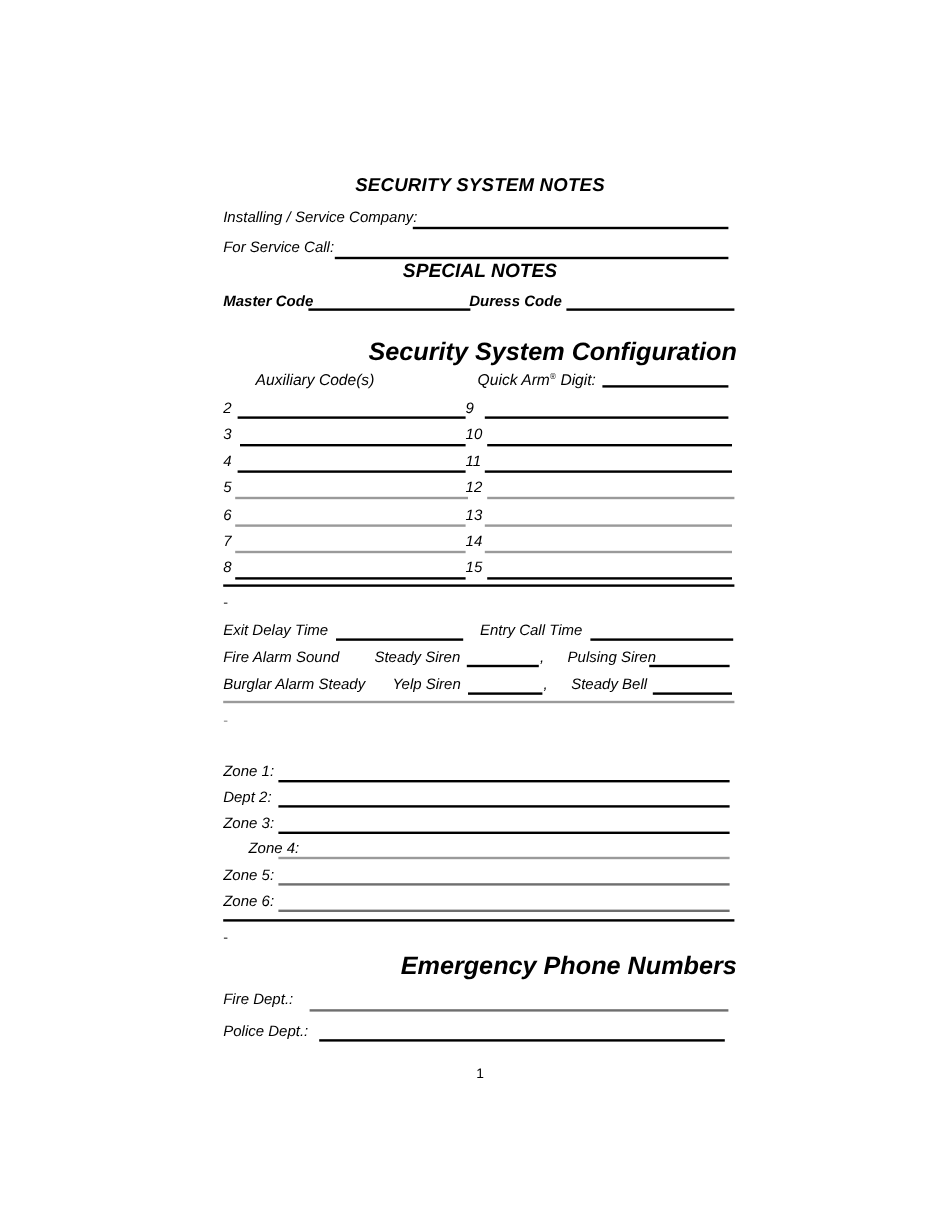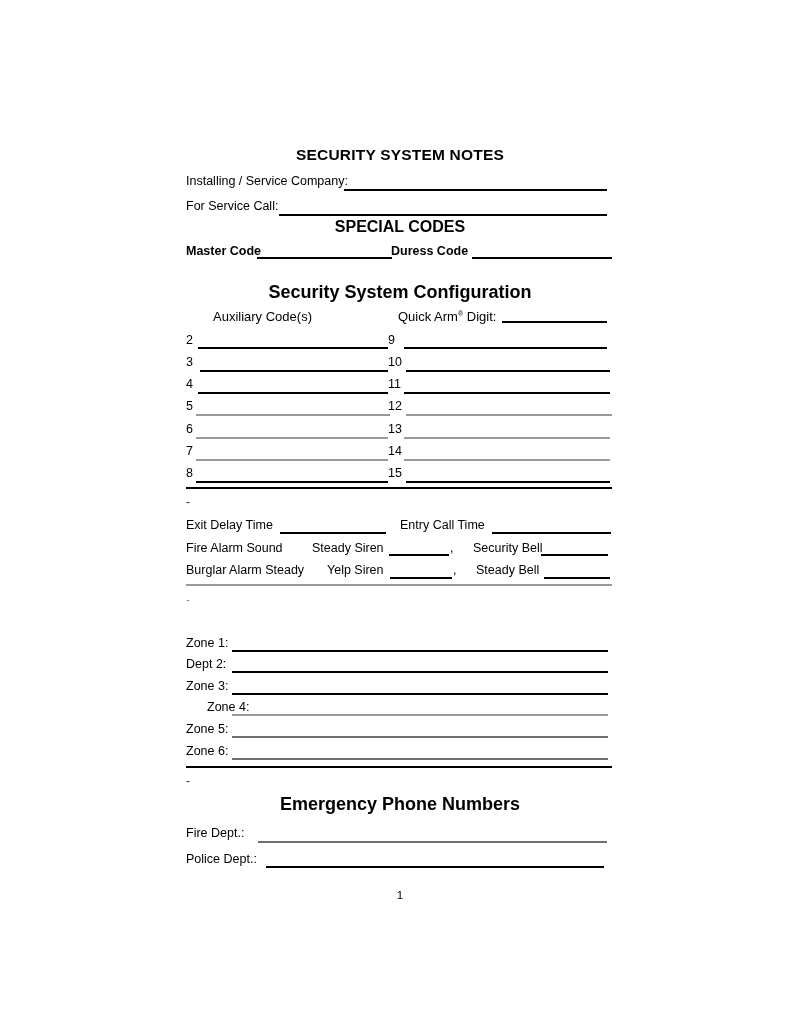--- a/index.html
+++ b/index.html
@@ -39,27 +39,27 @@
     font-weight: bold;
     text-align: center;
     letter-spacing: 0.2px;
   }
   .h2 {
     font-size: 16px;
     font-weight: bold;
     text-align: center;
   }
   .h3 {
-    font-size: 18px;
+    font-size: 21px;
     font-weight: bold;
-    text-align: center;
-  }
-
-  
-  .abs { position: absolute; }
+    text-align: right;
+  }
+
+  
+  .abs { position: absolute; font-style: italic; }
 
   
   .rule {
     position: absolute;
     background: #000000;
     height: 2px;
   }
   .rule.faint { height: 1.5px; background: #9a9a9a; }
   .rule.mid   { height: 1.6px; background: #6f6f6f; }
 
@@ -97,21 +97,21 @@
 <div class="page">
 
   <div class="abs h1" style="left:186px; top:146px; width:428px;">SECURITY SYSTEM NOTES</div>
 
   <div class="abs lbl" style="left:186px; top:175px;">Installing / Service Company:</div>
   <div class="rule" style="left:344px; top:189px; width:263px;"></div>
 
   <div class="abs lbl" style="left:186px; top:200px;">For Service Call:</div>
   <div class="rule" style="left:279px; top:214px; width:328px;"></div>
 
-  <div class="abs h2" style="left:186px; top:218px; width:428px;">SPECIAL CODES</div>
+  <div class="abs h2" style="left:186px; top:218px; width:428px;">SPECIAL NOTES</div>
 
   <div class="abs lbl bold" style="left:186px; top:245px;">Master Code</div>
   <div class="rule" style="left:257px; top:257px; width:135px;"></div>
 
   <div class="abs lbl bold" style="left:391px; top:245px;">Duress Code</div>
   <div class="rule" style="left:472px; top:257px; width:140px;"></div>
 
   <div class="abs h3" style="left:186px; top:282px; width:428px;">Security System Configuration</div>
 
   <div class="abs lbl" style="left:213px; top:310px; font-size:13px;">Auxiliary Code(s)</div>
@@ -169,21 +169,21 @@
   <div class="abs lbl" style="left:186px; top:519px;">Exit Delay Time</div>
   <div class="rule" style="left:280px; top:532px; width:106px;"></div>
 
   <div class="abs lbl" style="left:400px; top:519px;">Entry Call Time</div>
   <div class="rule" style="left:492px; top:532px; width:119px;"></div>
 
   <div class="abs lbl" style="left:186px; top:542px;">Fire Alarm Sound</div>
   <div class="abs lbl" style="left:312px; top:542px;">Steady Siren</div>
   <div class="rule" style="left:389px; top:554px; width:60px;"></div>
   <div class="abs lbl" style="left:450px; top:542px;">,</div>
-  <div class="abs lbl" style="left:473px; top:542px;">Security Bell</div>
+  <div class="abs lbl" style="left:473px; top:542px;">Pulsing Siren</div>
   <div class="rule" style="left:541px; top:554px; width:67px;"></div>
 
   <div class="abs lbl" style="left:186px; top:564px;">Burglar Alarm Steady</div>
   <div class="abs lbl" style="left:327px; top:564px;">Yelp Siren</div>
   <div class="rule" style="left:390px; top:577px; width:62px;"></div>
   <div class="abs lbl" style="left:453px; top:564px;">,</div>
   <div class="abs lbl" style="left:476px; top:564px;">Steady Bell</div>
   <div class="rule" style="left:544px; top:577px; width:66px;"></div>
 
   <div class="divider light" style="left:186px; top:584px; width:426px;"></div>

